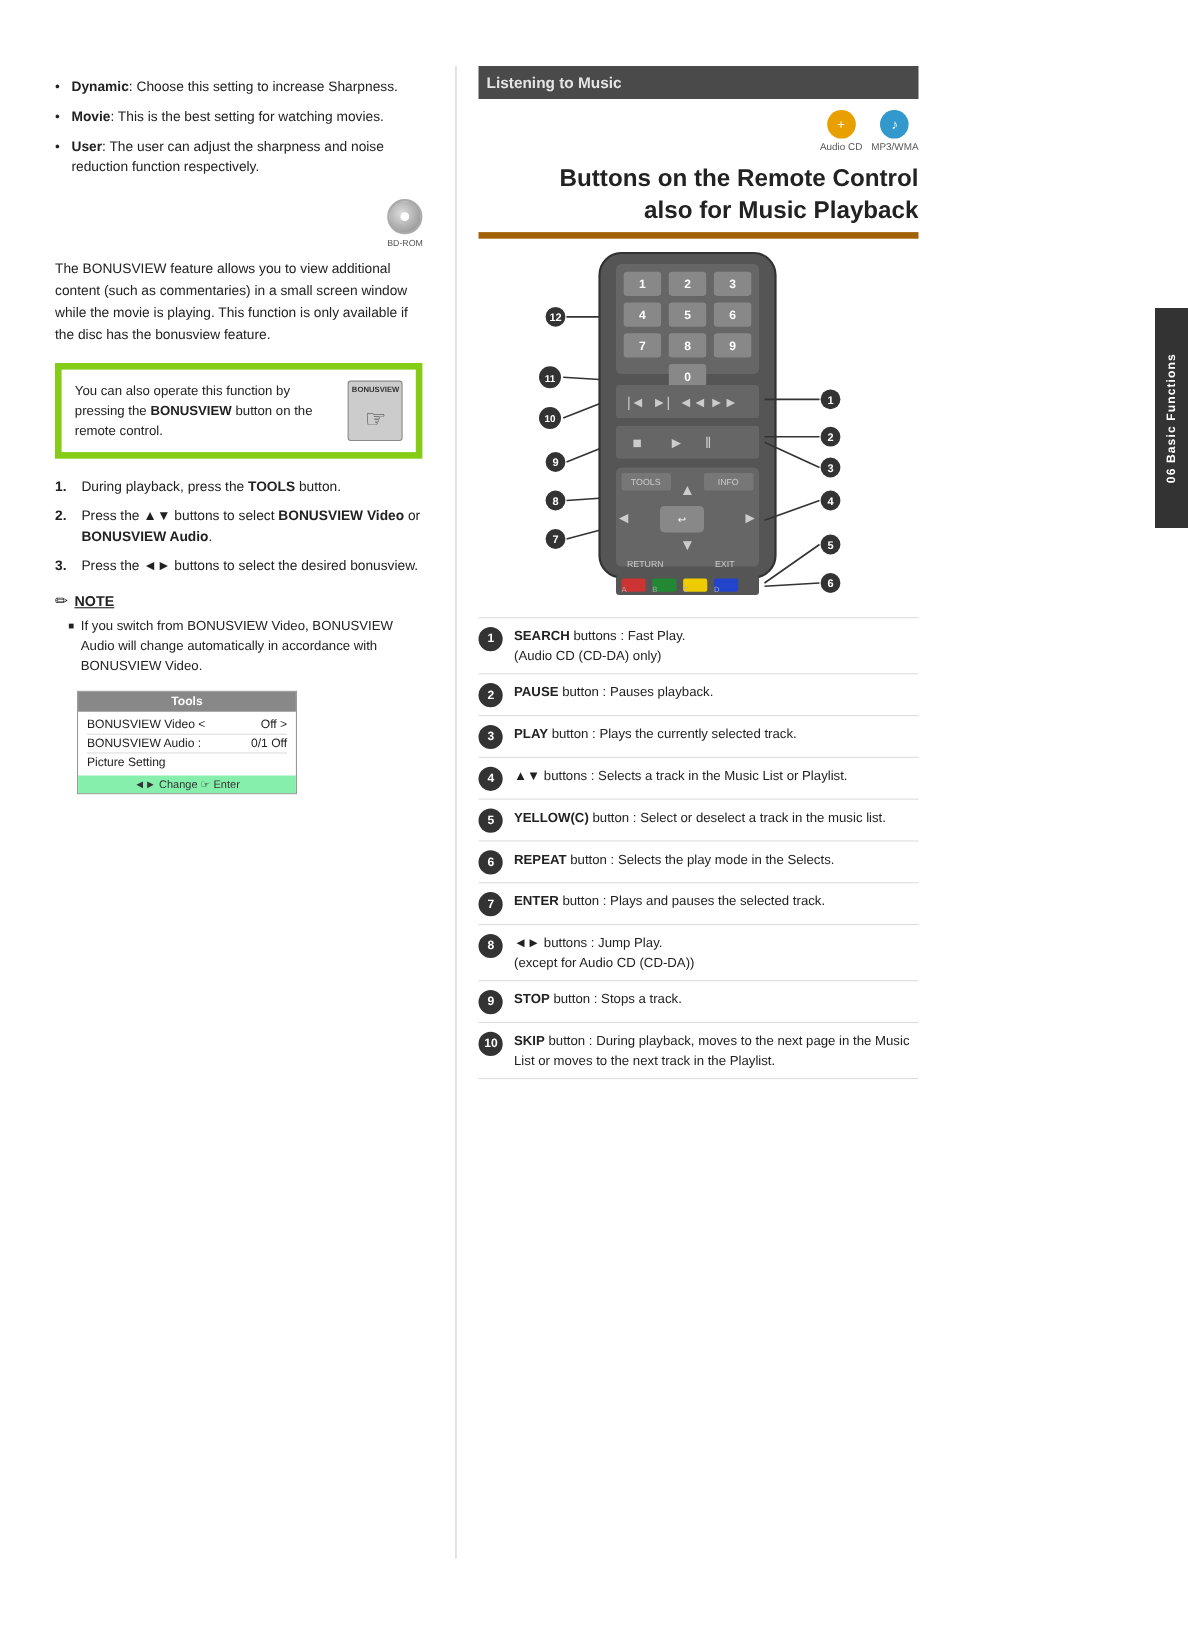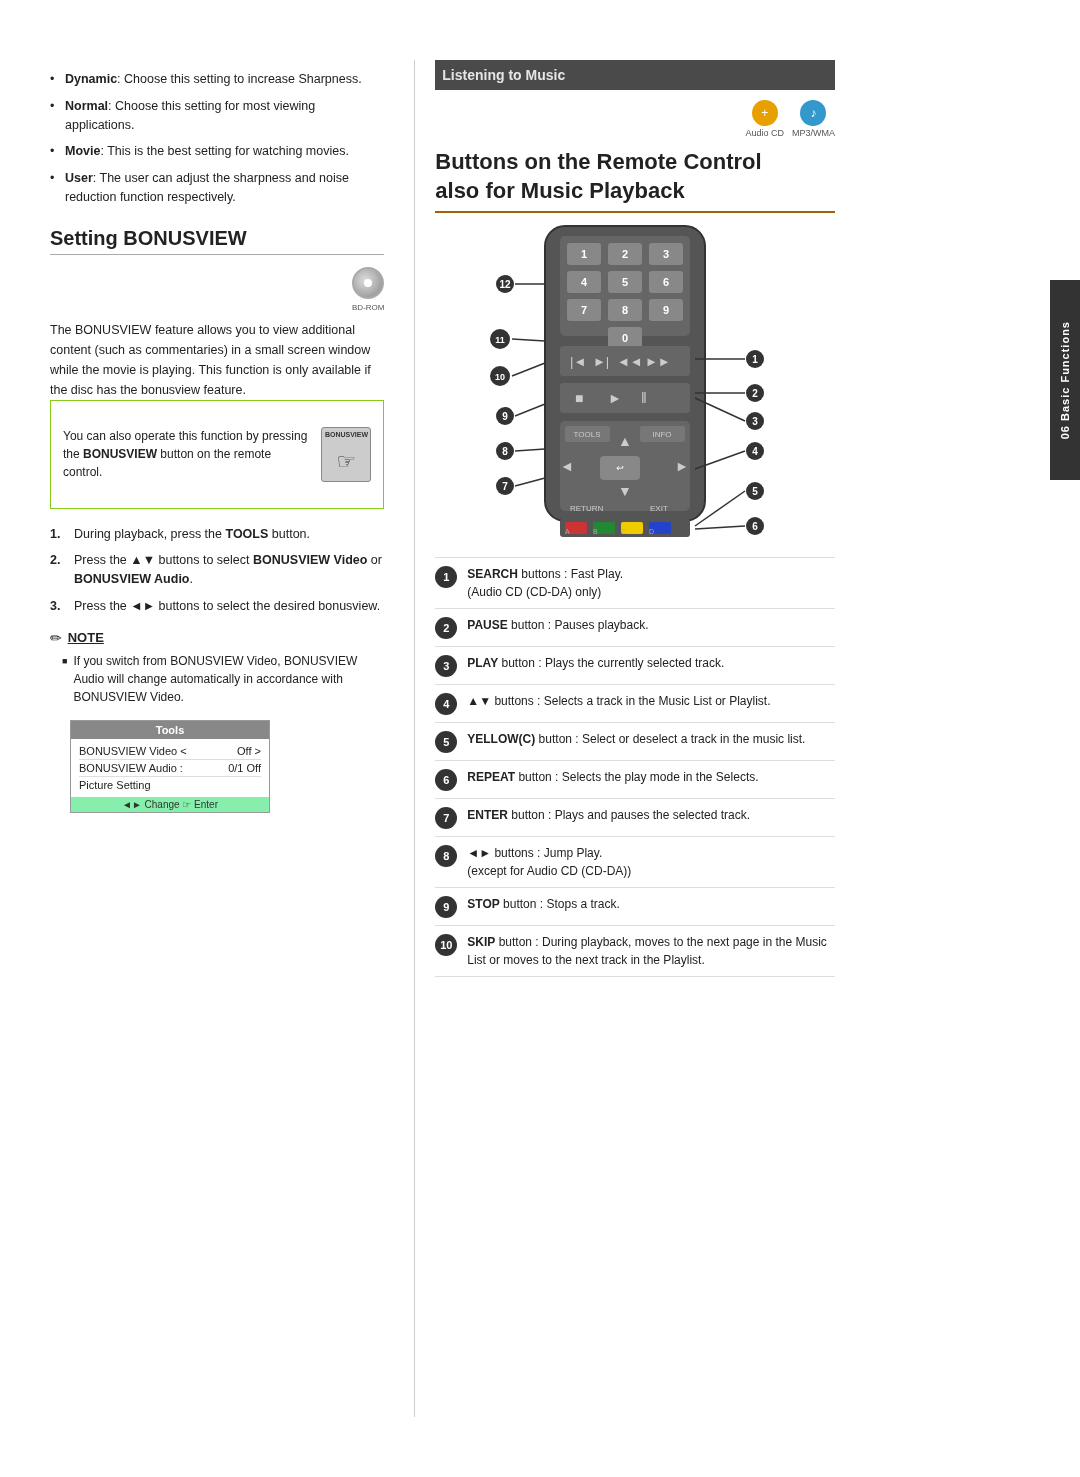--- a/index.html
+++ b/index.html
@@ -110,26 +110,27 @@
       position: absolute;
       width: 8px;
       height: 8px;
       border-radius: 50%;
       background: #fff;
     }
 
     .bonusview-desc {
       font-size: 12.5px;
       line-height: 1.6;
+      margin-bottom: 16px;
     }
 
     
     .note-box {
-      border: 1px solid #84cc16;
-      padding: 26px 12px;
+      border: 6px solid #84cc16;
+      padding: 10px 12px;
       font-size: 12px;
       line-height: 1.5;
       margin-bottom: 16px;
       display: flex;
       gap: 10px;
       align-items: flex-start;
     }
     .note-box-text {
       flex: 1;
     }
@@ -287,22 +288,23 @@
       background: #3399cc;
       color: #fff;
     }
 
     
     .right-main-heading {
       font-size: 22px;
       font-weight: bold;
       line-height: 1.3;
       margin-bottom: 8px;
-      border-bottom: 2px solid #a16207;
+      border-bottom: 6px solid #a16207;
       padding-bottom: 6px;
+      text-align: right;
     }
 
     
     .remote-area {
       display: flex;
       justify-content: center;
       margin-bottom: 16px;
       position: relative;
     }
 
@@ -353,31 +355,27 @@
 
 <div class="page-container">
 
   <div class="left-col">
 
     <ul class="bullet-list">
       <li>
         <b>Dynamic</b><span>: Choose this setting to increase Sharpness.</span>
       </li>
       <li>
-        <b>Normal</b><span>: Choose this setting for most viewing applications.</span>
-      </li>
-      <li>
         <b>Movie</b><span>: This is the best setting for watching movies.</span>
       </li>
       <li>
         <b>User</b><span>: The user can adjust the sharpness and noise reduction function respectively.</span>
       </li>
     </ul>
 
-    <h2 class="section-heading">Setting BONUSVIEW</h2>
 
     <div class="icon-row">
       <div style="display:flex;flex-direction:column;align-items:center;">
         <div class="disc-icon"></div>
         <span style="font-size:8px;color:#555;margin-top:4px;">BD-ROM</span>
       </div>
     </div>
 
     <p class="bonusview-desc">The BONUSVIEW feature allows you to view additional content (such as commentaries) in a small screen window while the movie is playing. This function is only available if the disc has the bonusview feature.</p>
 

